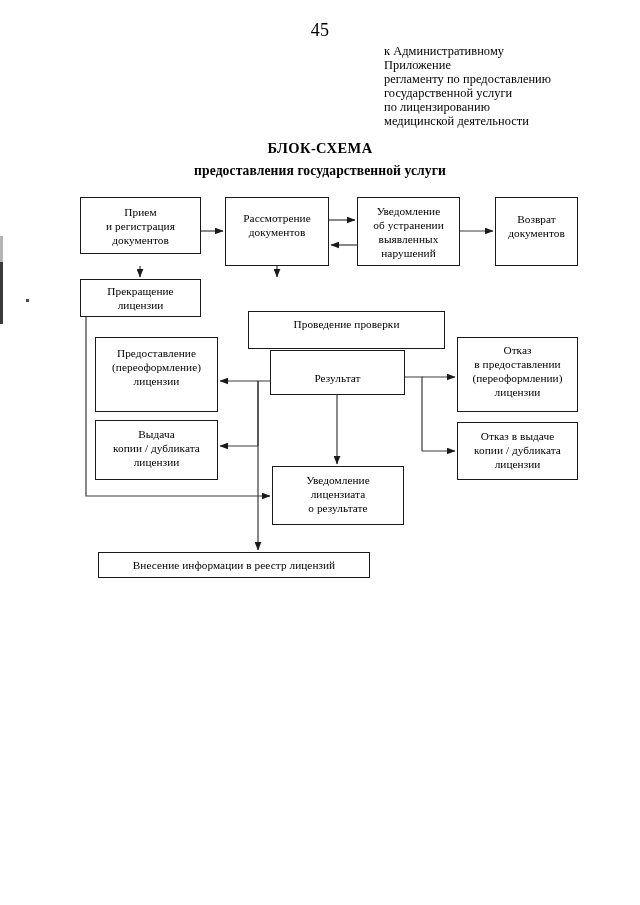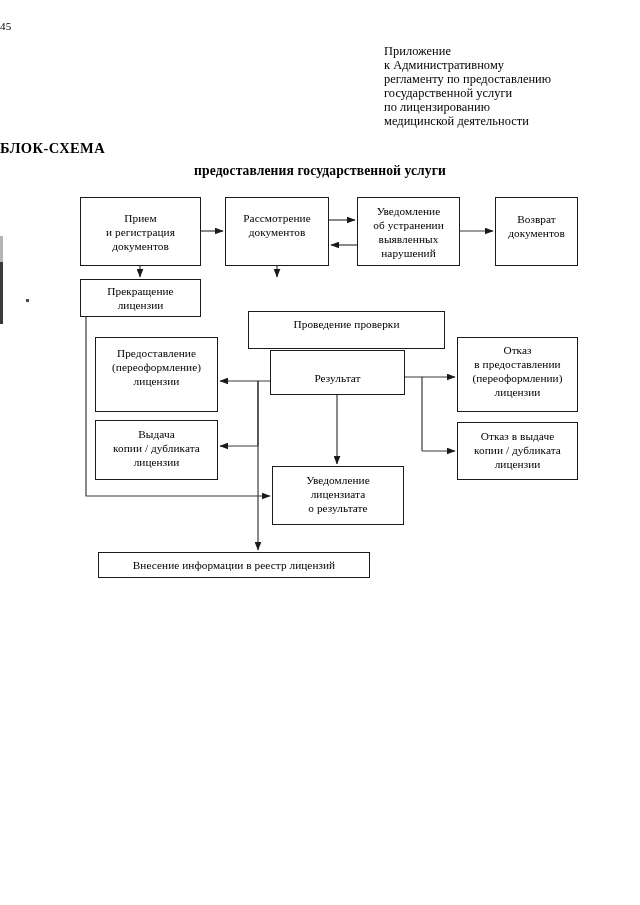--- a/index.html
+++ b/index.html
@@ -22,41 +22,42 @@
     width: 640px;
     height: 905px;
     background: #fff;
   }
 
   
   .page-number {
     position: absolute;
     left: 0; top: 20px;
     width: 640px;
-    font-size: 11px;
+    text-align: center;
+    font-size: 18px;
     letter-spacing: .2px;
   }
 
   .appendix-block {
     position: absolute;
     left: 384px;
     top: 44px;
     width: 250px;
     font-size: 12.4px;
     line-height: 14.1px;
     letter-spacing: .05px;
   }
   .appendix-block div { white-space: nowrap; }
 
   .doc-title {
     position: absolute;
     left: 0;
     top: 140px;
     width: 640px;
-    text-align: left;
+    text-align: center;
     font-size: 14.5px;
     font-weight: bold;
     letter-spacing: .4px;
   }
   .doc-subtitle {
     position: absolute;
     left: 0;
     top: 163px;
     width: 640px;
     text-align: center;
@@ -113,22 +114,22 @@
   }
 </style>
 </head>
 <body>
 
 <div class="page">
 
   <div class="page-number">45</div>
 
   <div class="appendix-block">
+    <div>к Административному</div>
     <div>Приложение</div>
-    <div>к Административному</div>
     <div>регламенту по предоставлению</div>
     <div>государственной услуги</div>
     <div>по лицензированию</div>
     <div>медицинской деятельности</div>
   </div>
 
   <div class="doc-title">БЛОК-СХЕМА</div>
   <div class="doc-subtitle">предоставления государственной услуги</div>
 
   <div class="artifact artifact-bar"></div>
@@ -168,21 +169,21 @@
       <path d="M258,381 L258,550"></path>
     </g>
     <g stroke="#3a3a3a" stroke-width="1.2" fill="none">
 
       <path d="M270,381 L258,381 L258,446"></path>
 
       <path d="M405,377 L422,377 L422,451"></path>
     </g>
   </svg>
 
-  <div class="node" style="left:80px; top:197px; width:121px; height:69px;">
+  <div class="node" style="left:80px; top:197px; width:121px; height:57px;">
     <div>
       <span>Прием</span>
       <span>и регистрация</span>
       <span>документов</span>
     </div>
   </div>
 
   <div class="node" style="left:225px; top:197px; width:104px; height:69px; align-items:flex-start; padding-top:13px;">
     <div>
       <span>Рассмотрение</span>

